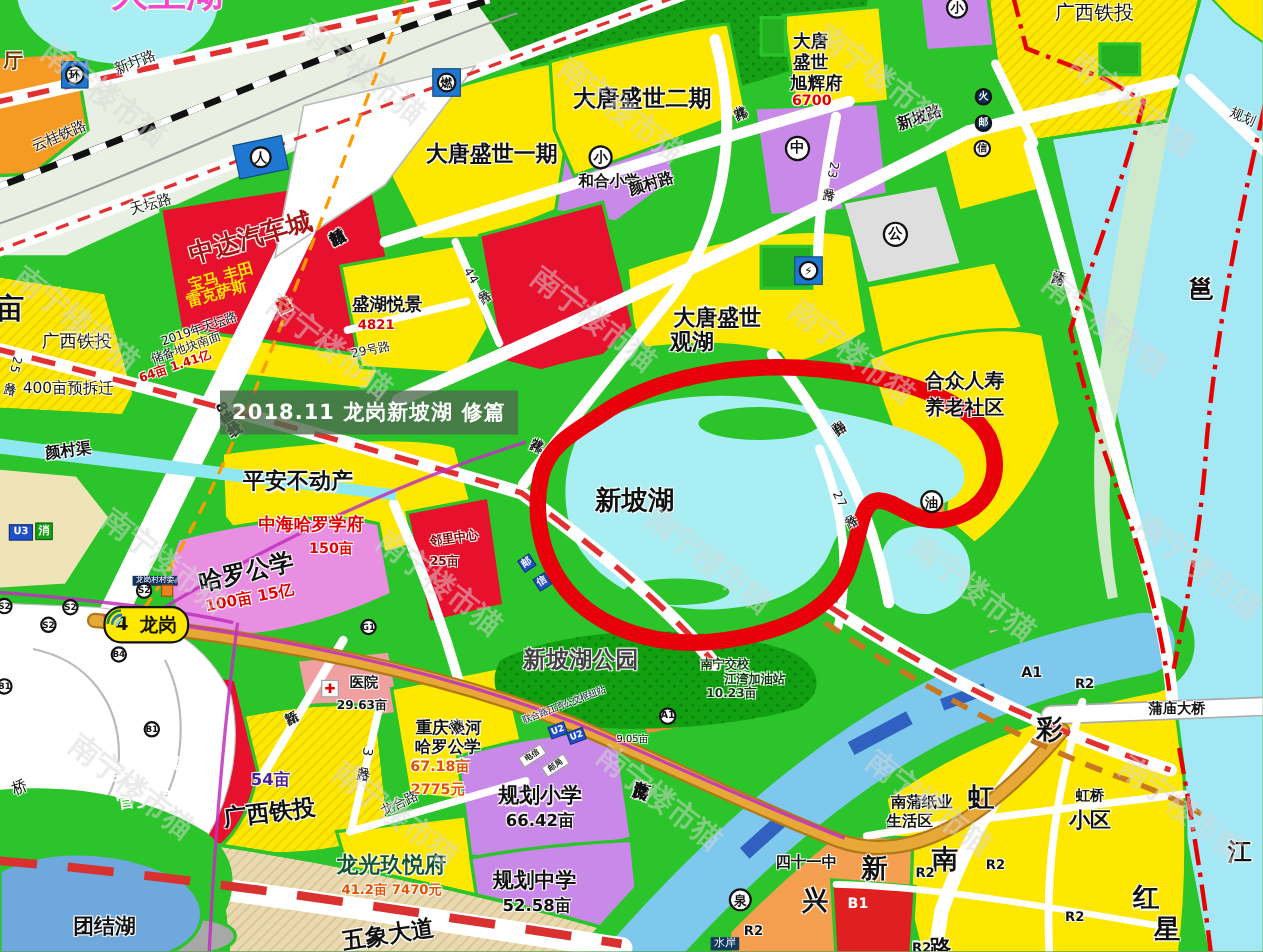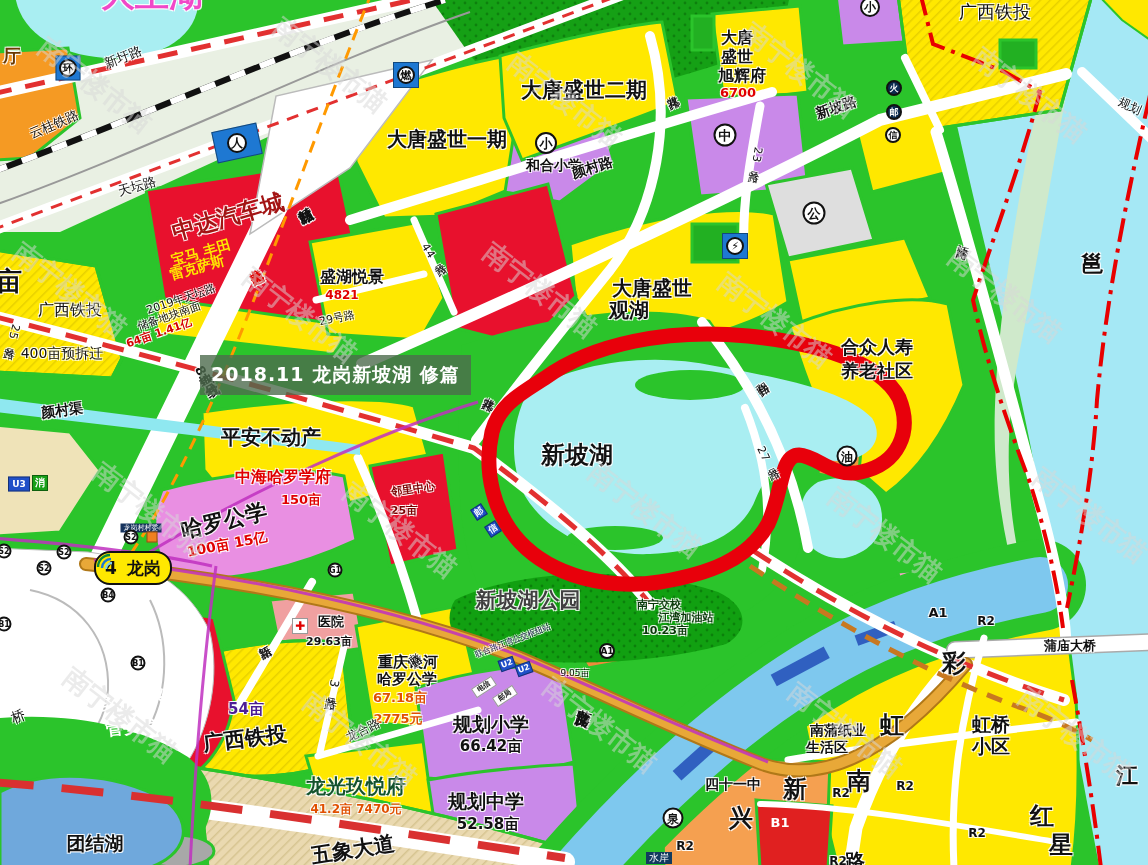--- a/index.html
+++ b/index.html
@@ -288,21 +288,21 @@
       <div class="lbl b halo" style="left: 795px; top: 789px; font-size: 24px; color: rgb(17, 17, 17); transform: translate(-50%, -50%) rotate(0deg);">新</div>
       <div class="lbl b halo" style="left: 741px; top: 818px; font-size: 24px; color: rgb(17, 17, 17); transform: translate(-50%, -50%) rotate(0deg);">兴</div>
       <div class="lbl b halo" style="left: 859px; top: 781px; font-size: 24px; color: rgb(17, 17, 17); transform: translate(-50%, -50%) rotate(0deg);">南</div>
       <div class="lbl b halo" style="left: 954px; top: 663px; font-size: 24px; color: rgb(17, 17, 17); transform: translate(-50%, -50%) rotate(0deg);">彩</div>
       <div class="lbl b halo" style="left: 892px; top: 725px; font-size: 24px; color: rgb(17, 17, 17); transform: translate(-50%, -50%) rotate(0deg);">虹</div>
       <div class="lbl b halo" style="left: 1042px; top: 816px; font-size: 24px; color: rgb(17, 17, 17); transform: translate(-50%, -50%) rotate(0deg);">红</div>
       <div class="lbl b halo" style="left: 1061px; top: 845px; font-size: 24px; color: rgb(17, 17, 17); transform: translate(-50%, -50%) rotate(0deg);">星</div>
       <div class="lbl b halo" style="left: 855px; top: 861px; font-size: 20px; color: rgb(17, 17, 17); transform: translate(-50%, -50%) rotate(0deg);">路</div>
       <div class="lbl b halo" style="left: 838px; top: 730px; font-size: 14px; color: rgb(17, 17, 17); transform: translate(-50%, -50%) rotate(0deg);">南蒲纸业</div>
       <div class="lbl b halo" style="left: 827px; top: 747px; font-size: 14px; color: rgb(17, 17, 17); transform: translate(-50%, -50%) rotate(0deg);">生活区</div>
-      <div class="lbl b halo" style="left: 991px; top: 724px; font-size: 19px; color: rgb(17, 17, 17); transform: translate(-50%, -50%) rotate(0deg);">虹桥</div>
+      <div class="lbl b halo" style="left: 991px; top: 724px; font-size: 13px; color: rgb(17, 17, 17); transform: translate(-50%, -50%) rotate(0deg);">虹桥</div>
       <div class="lbl b halo" style="left: 991px; top: 746px; font-size: 19px; color: rgb(17, 17, 17); transform: translate(-50%, -50%) rotate(0deg);">小区</div>
       <div class="lbl b halo" style="left: 1070px; top: 645px; font-size: 13px; color: rgb(17, 17, 17); transform: translate(-50%, -50%) rotate(0deg);">蒲庙大桥</div>
       <div class="lbl b halo" style="left: 986px; top: 621px; font-size: 12px; color: rgb(17, 17, 17); transform: translate(-50%, -50%) rotate(0deg);">R2</div>
       <div class="lbl b halo" style="left: 905px; top: 786px; font-size: 12px; color: rgb(17, 17, 17); transform: translate(-50%, -50%) rotate(0deg);">R2</div>
       <div class="lbl b halo" style="left: 977px; top: 833px; font-size: 12px; color: rgb(17, 17, 17); transform: translate(-50%, -50%) rotate(0deg);">R2</div>
       <div class="lbl b halo" style="left: 841px; top: 793px; font-size: 12px; color: rgb(17, 17, 17); transform: translate(-50%, -50%) rotate(0deg);">R2</div>
       <div class="lbl b halo" style="left: 685px; top: 846px; font-size: 12px; color: rgb(17, 17, 17); transform: translate(-50%, -50%) rotate(0deg);">R2</div>
       <div class="lbl b halo" style="left: 838px; top: 861px; font-size: 12px; color: rgb(17, 17, 17); transform: translate(-50%, -50%) rotate(0deg);">R2</div>
       <div class="lbl b halo" style="left: 938px; top: 612px; font-size: 13px; color: rgb(17, 17, 17); transform: translate(-50%, -50%) rotate(0deg);">A1</div>
       <div class="lbl b" style="left: 780px; top: 822px; font-size: 13px; color: rgb(255, 255, 255); transform: translate(-50%, -50%) rotate(0deg);">B1</div>

